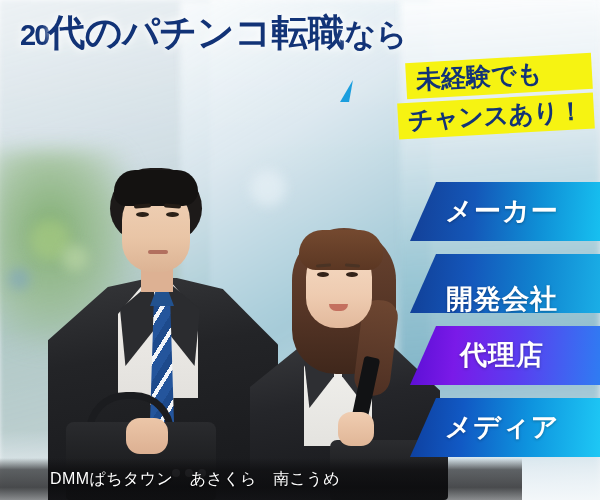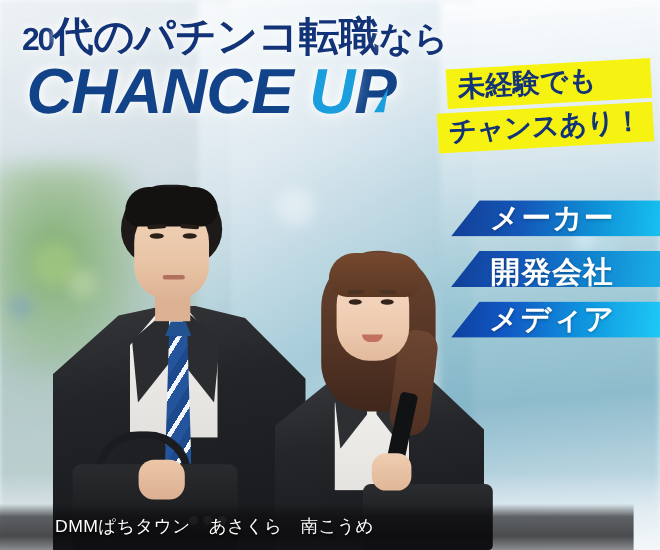--- a/index.html
+++ b/index.html
@@ -310,21 +310,21 @@
 
   
   .cat-list {
     position: absolute;
     right: 0; top: 182px;
     width: 190px;
     z-index: 8;
   }
   .cat-btn {
     position: relative;
-    height: 33px;
+    height: 59px;
     margin-bottom: 13px;
     display: flex;
     align-items: center;
     justify-content: center;
     cursor: pointer;
     clip-path: polygon(26px 0, 100% 0, 100% 100%, 0 100%);
     box-sizing: border-box;
     padding-right: 6px;
   }
   .cat-btn:last-child { margin-bottom: 0; }
@@ -340,21 +340,21 @@
   .cat-0 { background: linear-gradient(95deg, #133f96 0%, #1457b8 34%, #0f8fd6 68%, #17c0f0 100%); }
   .cat-1 { background: linear-gradient(95deg, #4a15cf 0%, #4a1ae0 26%, #3130e6 58%, #2b63ee 100%); }
   .cat-2 { background: linear-gradient(95deg, #113f96 0%, #1457bb 32%, #1083cf 66%, #1aaee6 100%); align-items: flex-end; }
   .cat-3 { background: linear-gradient(95deg, #5a0fd4 0%, #7a1ae8 24%, #5b3cf0 56%, #2f7cf2 100%); }
   .cat-4 { background: linear-gradient(95deg, #0e3f9e 0%, #1159c4 28%, #0e93de 62%, #1ec8f5 100%); }
 
   
   .credit-strip {
     position: absolute;
     left: 0; bottom: 0;
-    width: 576px; height: 42px;
+    width: 522px; height: 42px;
     background: linear-gradient(180deg, rgba(12,12,14,.0) 0%, rgba(12,12,14,.62) 28%, rgba(10,10,12,.72) 70%, rgba(12,12,14,.45) 100%);
     display: flex;
     align-items: center;
     z-index: 9;
   }
   .credit-text {
     color: #ffffff;
     font-size: 16px;
     font-weight: 400;
     letter-spacing: 0.4px;
@@ -422,36 +422,38 @@
     <div class="hand-w"></div>
     <div class="bag-dots">
         <i></i>
         <i></i>
         <i></i>
       </div>
   </div>
 
   <div class="headline-wrap">
     <h1 class="headline-1"><span class="num">20</span><span>代のパチンコ転職</span><span class="sm">なら</span></h1>
-    <div class="headline-2"><span>CHANCE </span><span class="up-u">U</span><span class="up-p">P</span></div>
   </div>
   <div class="arrow-tip"></div>
 
   <div class="badges">
     <span class="badge badge-1">未経験でも</span>
     <span class="badge badge-2">チャンスあり！</span>
   </div>
 
   <div class="cat-list">
     <div class="cat-btn cat-0">
       <span class="cat-label">メーカー</span>
     </div>
     <div class="cat-btn cat-2">
       <span class="cat-label">開発会社</span>
     </div>
+    <div class="cat-btn cat-3">
+      <span class="cat-label">代理店</span>
+    </div>
     <div class="cat-btn cat-4">
       <span class="cat-label">メディア</span>
     </div>
   </div>
 
   <div class="credit-strip">
     <span class="credit-text">DMMぱちタウン　あさくら　南こうめ</span>
   </div>
 
 </div>

